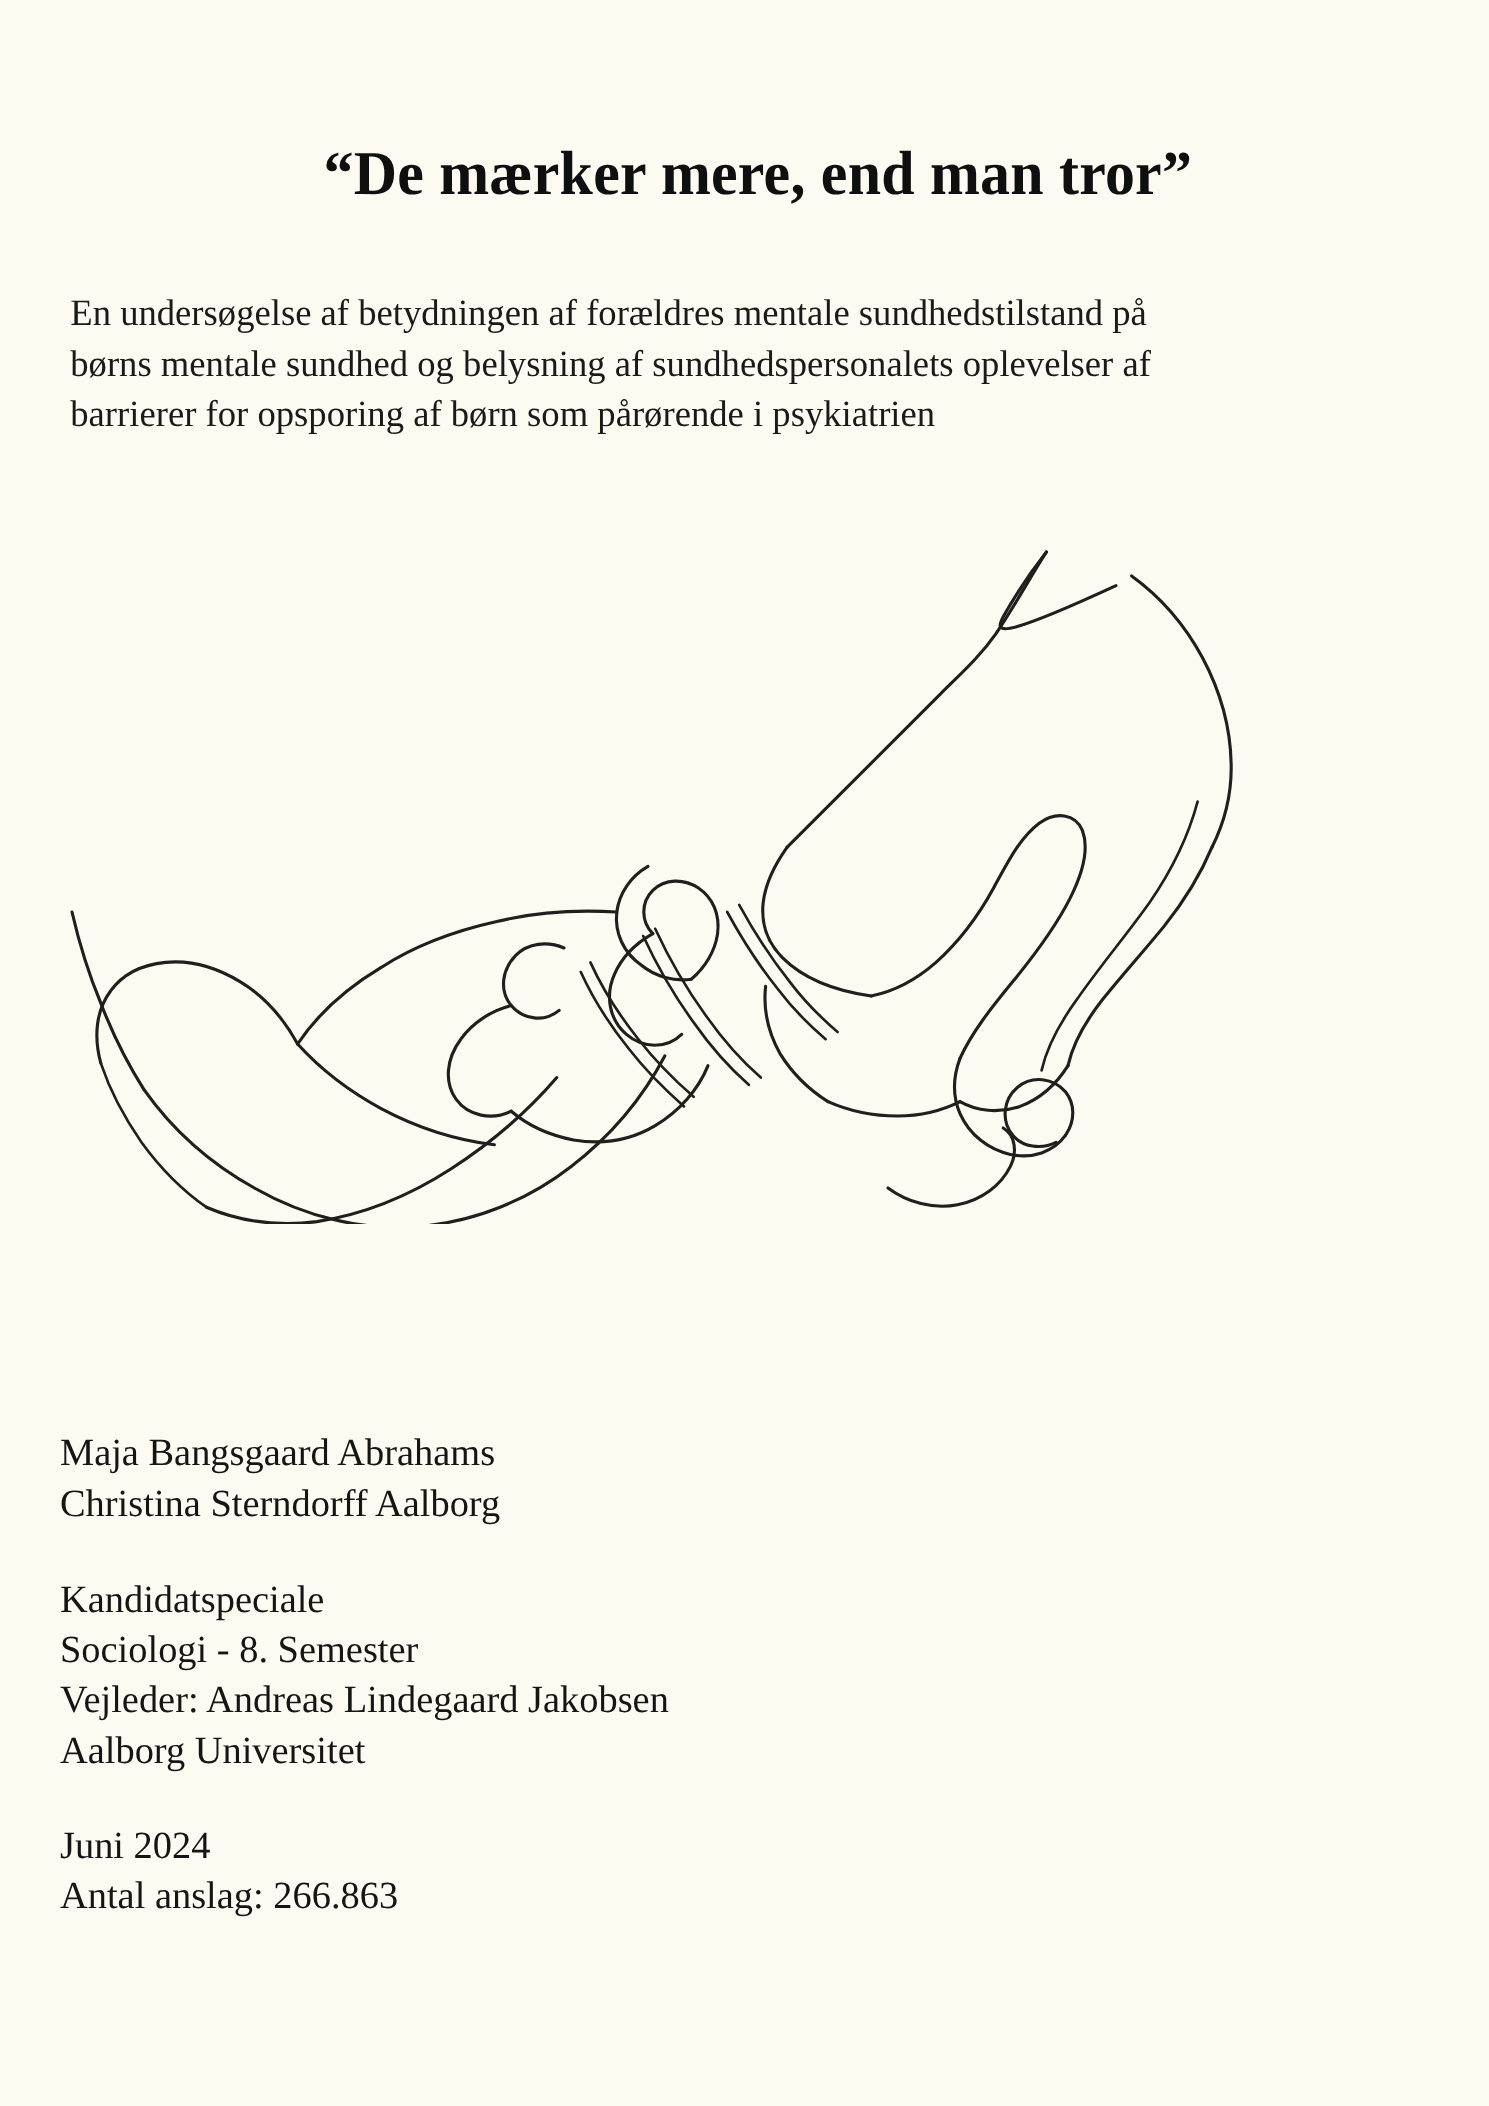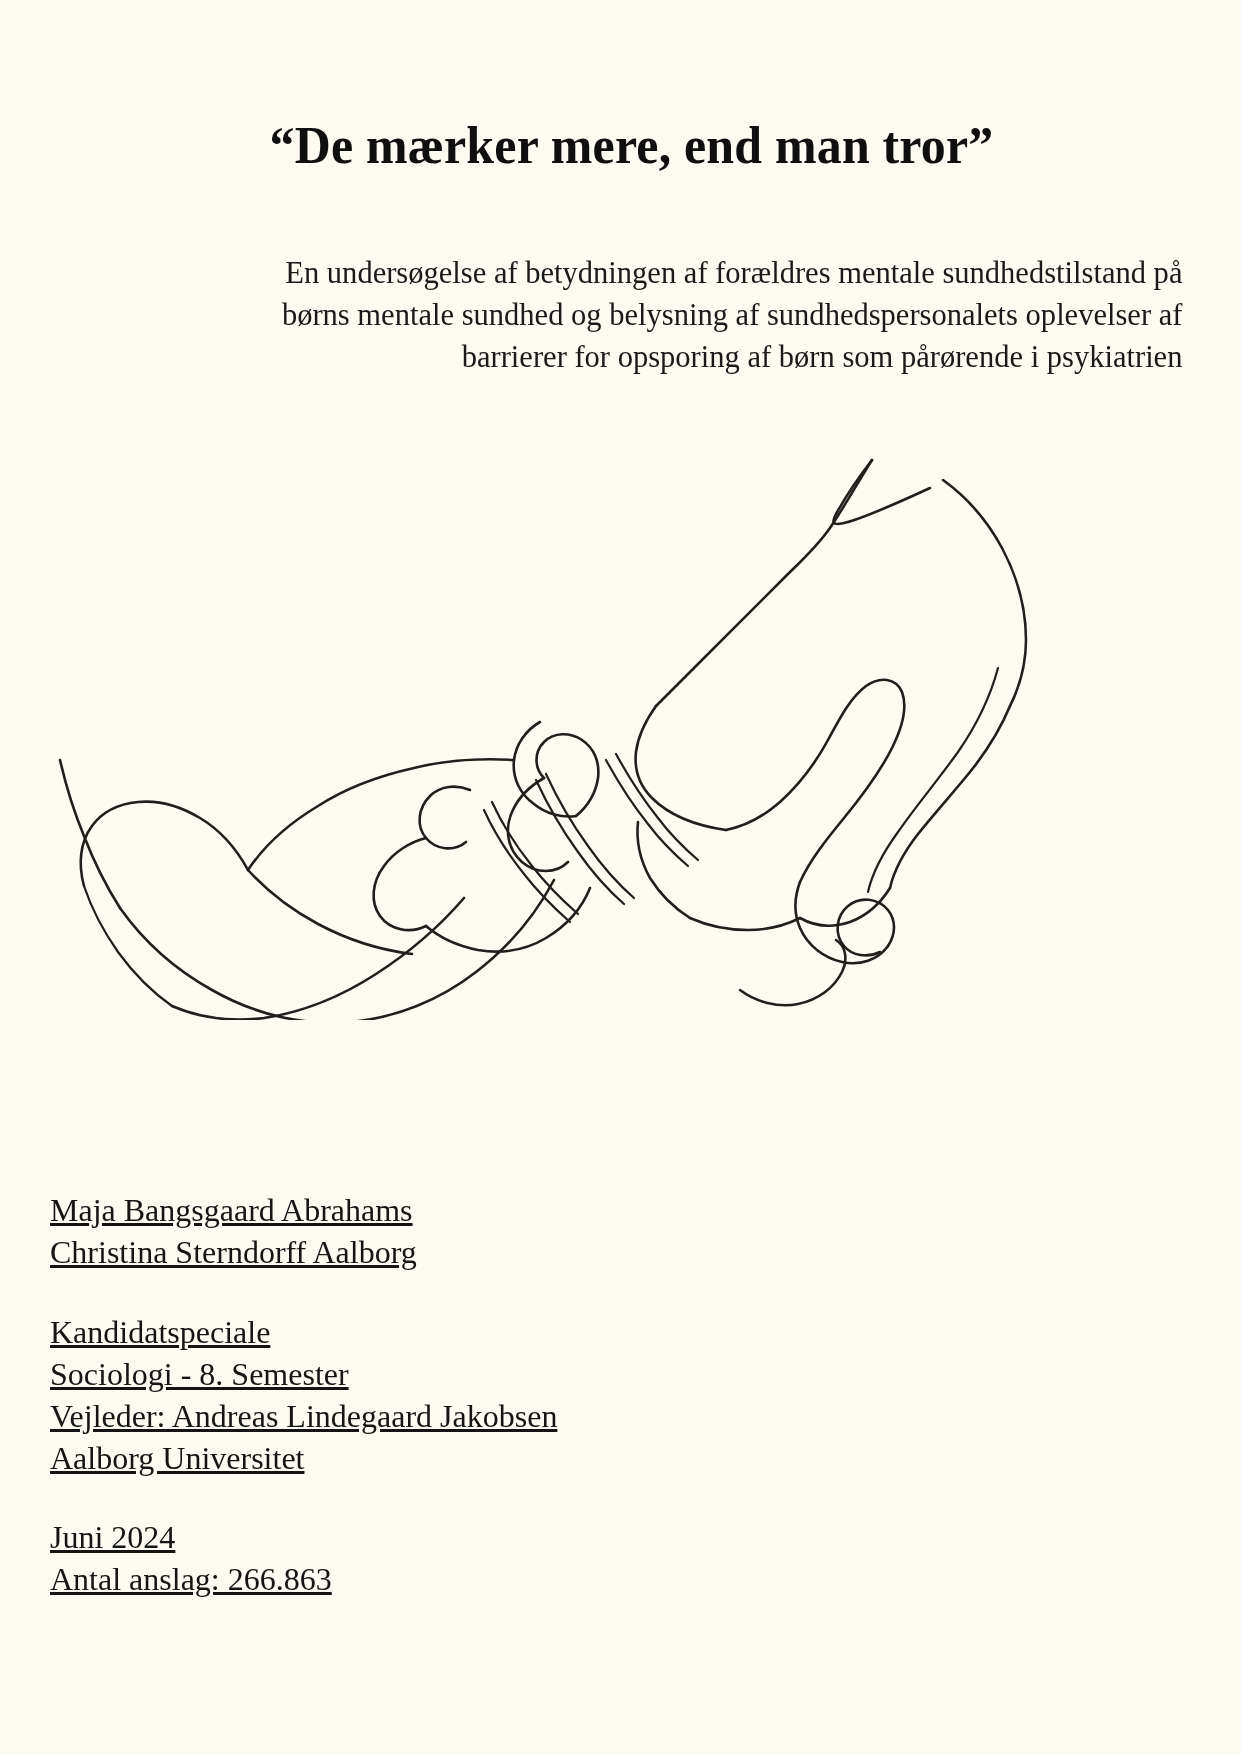--- a/index.html
+++ b/index.html
@@ -39,24 +39,24 @@
     line-height: 1.08;
     letter-spacing: 0.2px;
     color: #0f0f0f;
     transform: scaleX(0.96);
     transform-origin: center;
   }
 
   
   .subtitle-block {
     position: absolute;
-    top: 252px;
+    top: 240px;
     left: 50px;
     width: 1141px;
-    text-align: right;
+    text-align: left;
   }
   .doc-subtitle {
     margin: 0;
     font-size: 31px;
     line-height: 1.36;
     font-weight: normal;
     color: #1a1a1a;
     transform: scaleX(0.985);
     transform-origin: center;
   }
@@ -91,21 +91,20 @@
 
   
   .meta-block {
     position: absolute;
     left: 50px;
     top: 1190px;
     width: 760px;
   }
   .meta-group {
     margin: 0 0 38px 0;
-    text-decoration: underline;
   }
   .meta-group:last-child {
     margin-bottom: 0;
   }
   .meta-line {
     font-size: 32px;
     line-height: 1.31;
     color: #151515;
     white-space: nowrap;
   }

